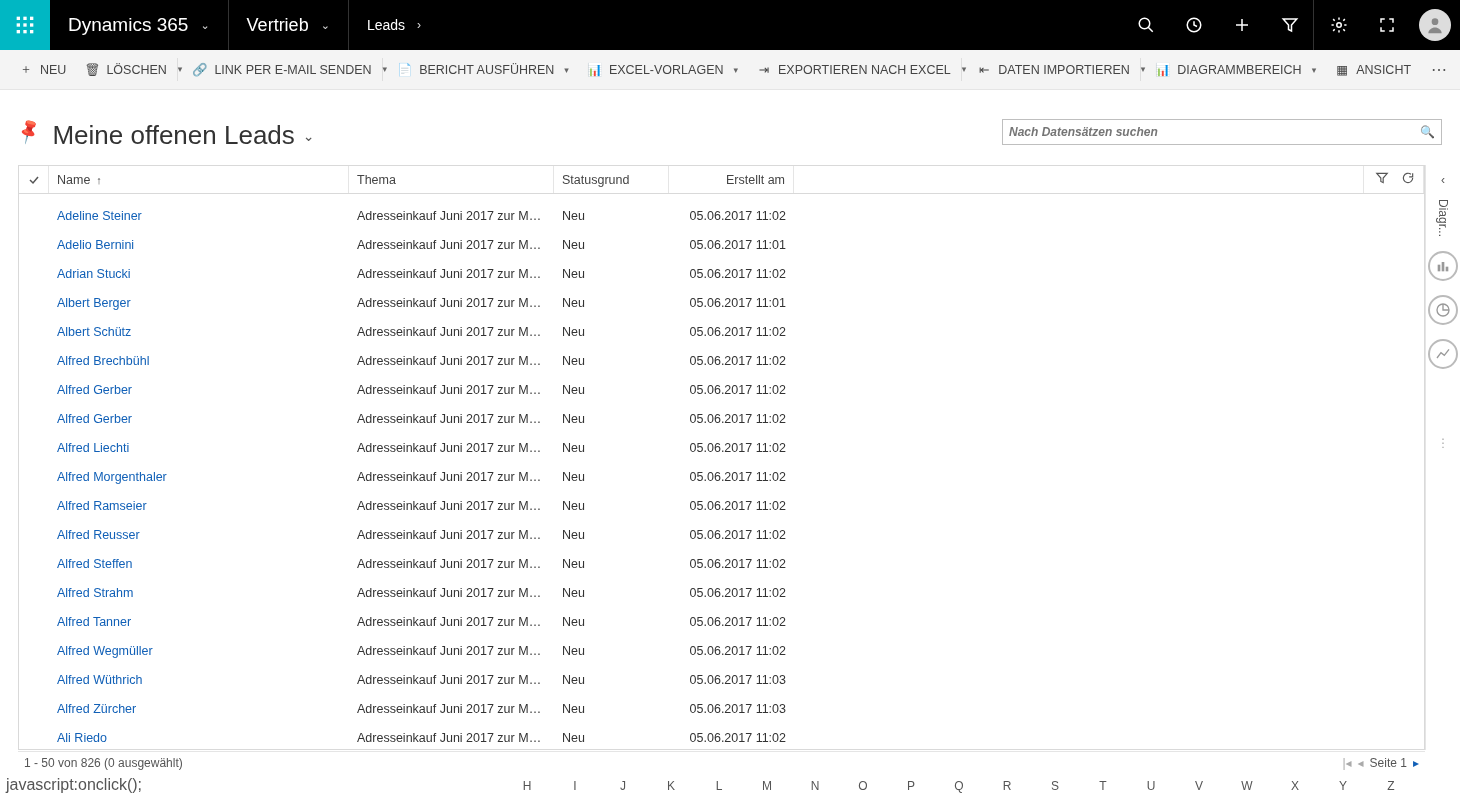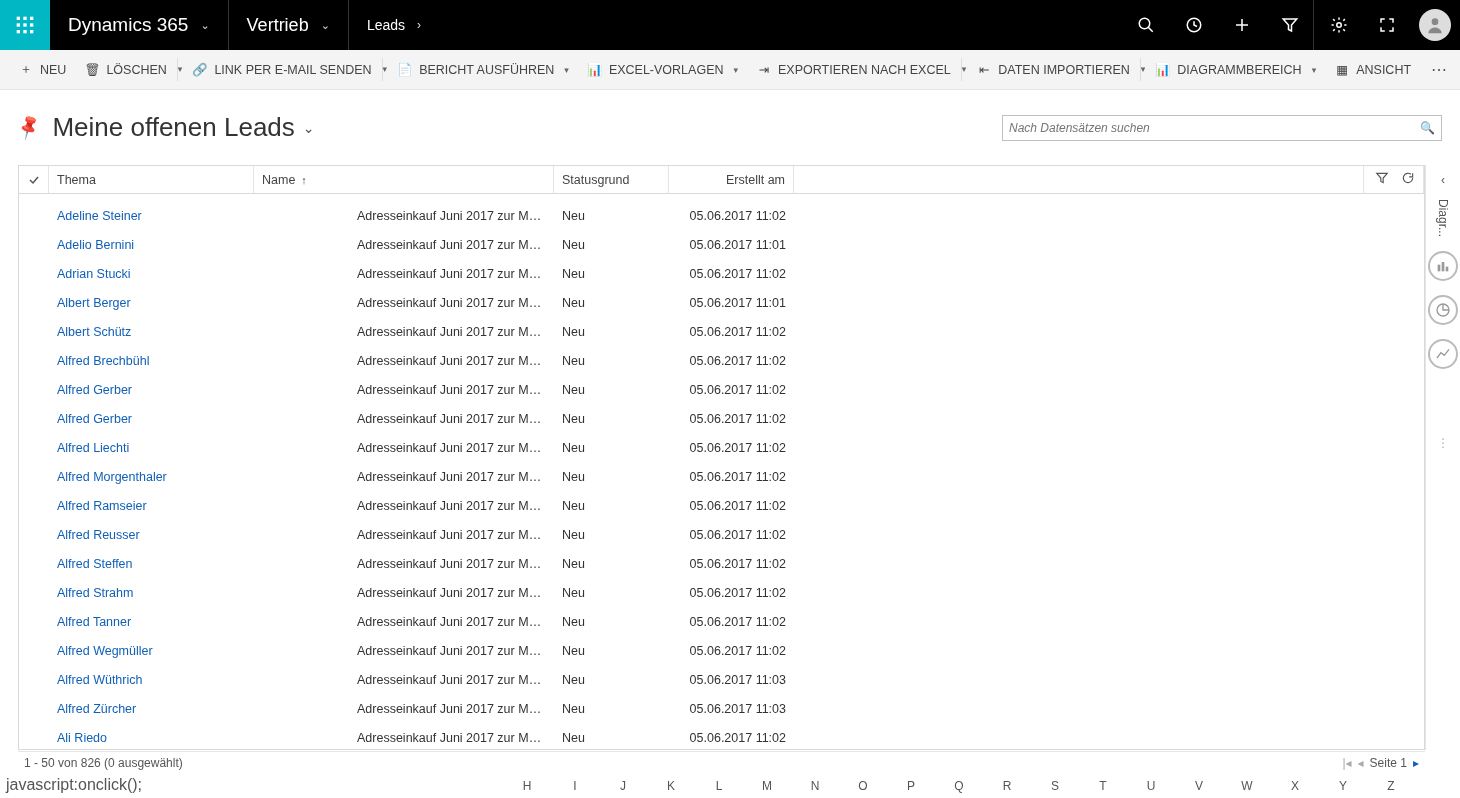--- a/index.html
+++ b/index.html
@@ -28,25 +28,25 @@
 .cmdbar { height: 40px; background: #f4f4f4; border-bottom: 1px solid #e5e5e5; display:flex; align-items:center; padding: 0 10px; gap: 2px; font-size: 12.5px; color:#444; }
 .cmd { display:flex; align-items:center; padding: 0 8px; height: 100%; cursor:pointer; gap:6px; white-space:nowrap; }
 .cmd .cicon { width:16px; height:16px; display:flex; align-items:center; justify-content:center; }
 .cmd-split { width:18px; display:flex; align-items:center; justify-content:center; border-left:1px solid #ddd; height:60%; cursor:pointer; font-size:9px; color:#666; }
 .cmd-caret { font-size:9px; color:#666; margin-left:4px; }
 .cmd-more { padding: 0 10px; font-size:16px; color:#555; letter-spacing:2px; cursor:pointer; }
 
 
 .viewhead { display:flex; align-items:center; padding: 22px 18px 10px 18px; }
 .pin { font-size:18px; color:#333; margin-right:12px; cursor:pointer; transform: rotate(-30deg); }
-.viewtitle { font-size: 26px; font-weight: 300; color:#333; display:flex; align-items:center; cursor:pointer; }
+.viewtitle { font-size: 26px; font-weight: 300; color:#333; display:flex; align-items:center; cursor:pointer;margin-top:8px; }
 .viewtitle .chev { font-size:14px; margin-left:8px; color:#555; }
 .viewhead .spacer { flex:1; }
 .searchbox { width: 440px; height:26px; border:1px solid #bfbfbf; display:flex; align-items:center; padding:0 6px; font-size:12px; }
-.searchbox input { border:none; outline:none; flex:1; font-size:12px; font-style:italic; color:#888; }
+.searchbox input { border:none; outline:none; flex:1; font-size:12px; font-style:italic; color:#888;font-weight:bold; }
 .searchbox .sicon { color:#555; cursor:pointer; }
 
 
 .gridwrap { position:absolute; top:165px; left:18px; right:35px; bottom:48px; border:1px solid #d9d9d9; border-top:1px solid #d9d9d9; }
 .ghead { height:28px; border-bottom:1px solid #d9d9d9; display:flex; align-items:center; font-size:12.5px; color:#444; background:#fff; }
 .ghead .col { padding: 0 8px; border-right:1px solid #e5e5e5; height:100%; display:flex; align-items:center; }
 .col-check { width:30px; justify-content:center; }
 .col-name { width:300px; }
 .col-thema { width:205px; }
 .col-status { width:115px; }
@@ -229,26 +229,26 @@
   </div>
 </div>
 
 <div class="gridwrap">
   <div class="ghead">
     <div class="col col-check">
       <svg width="12" height="12" viewBox="0 0 24 24">
           <polyline points="4,12 10,18 20,6" stroke="#555" stroke-width="3" fill="none"></polyline>
         </svg>
     </div>
-    <div class="col col-thema">
-      <span>Thema</span>
-    </div>
     <div class="col col-name">
       <span>Name</span>
       <span class="sort-arrow">↑</span>
+    </div>
+    <div class="col col-thema">
+      <span>Thema</span>
     </div>
     <div class="col col-status">
       <span>Statusgrund</span>
     </div>
     <div class="col col-date">
       <span>Erstellt am</span>
     </div>
     <div class="col col-rest"></div>
     <div class="col col-tools">
       <span>

